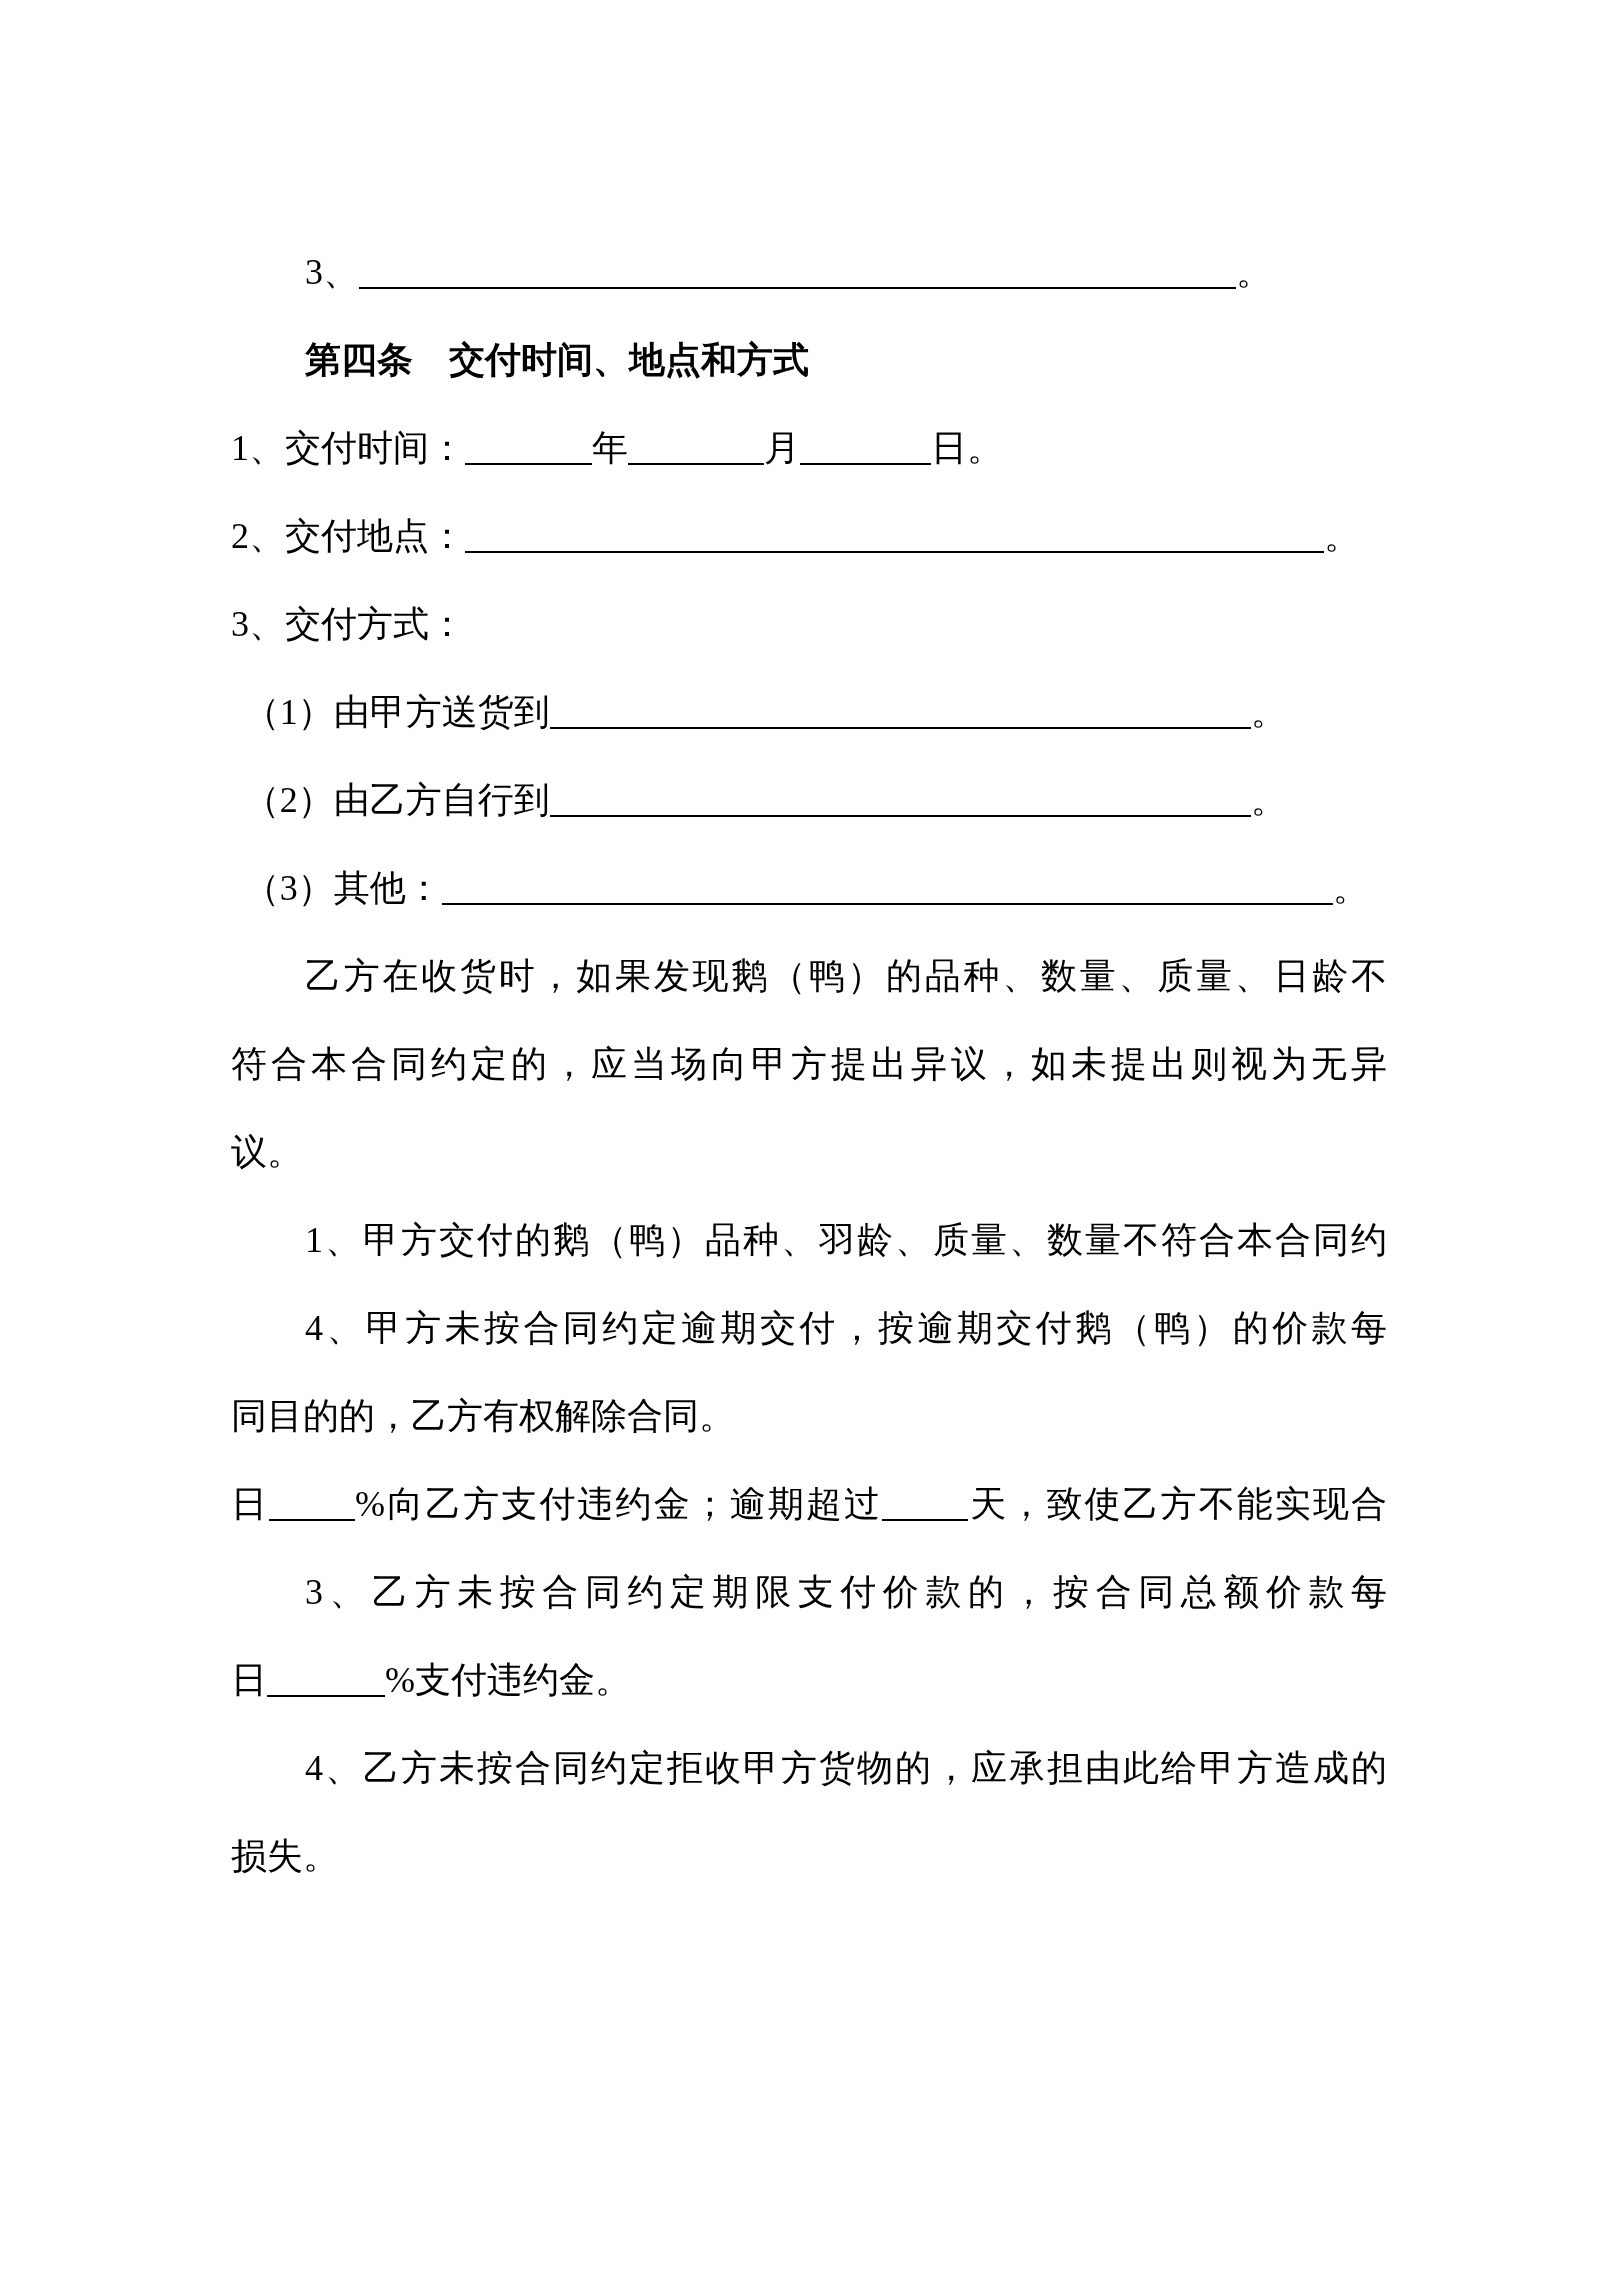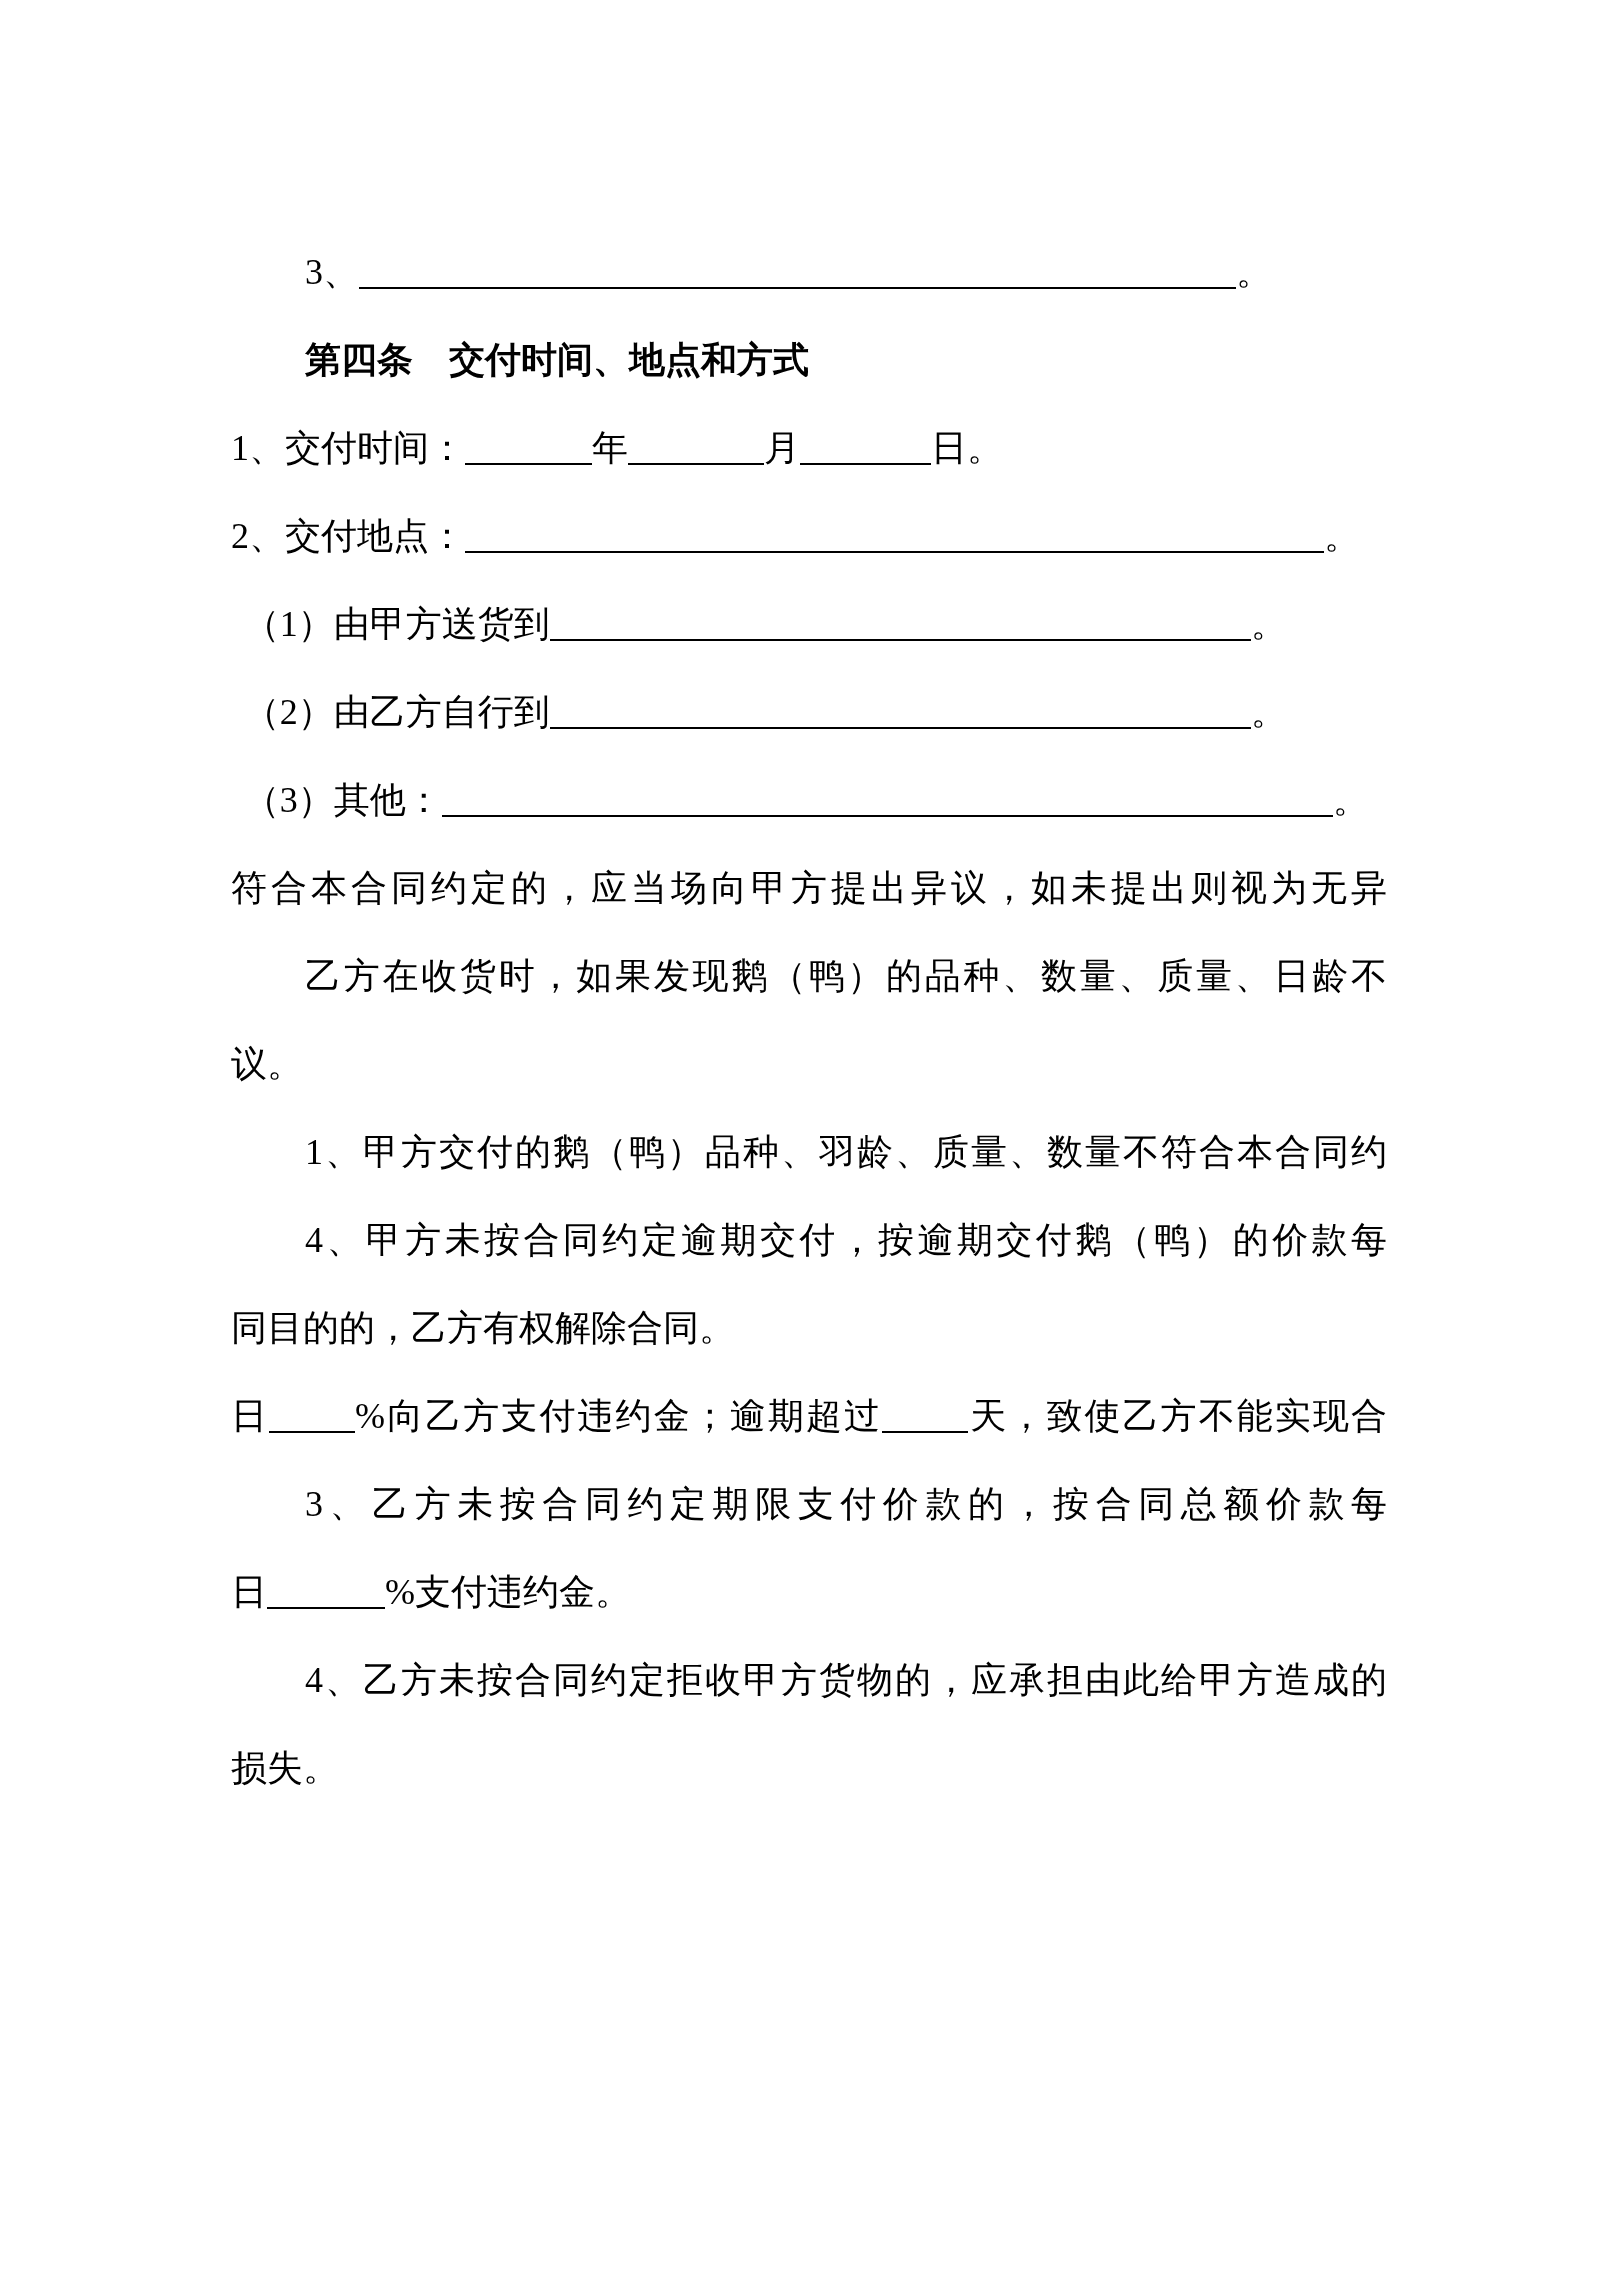--- a/index.html
+++ b/index.html
@@ -53,25 +53,26 @@
 </style>
 </head>
 <body>
 
 <div class="page">
   <div class="content">
       <div class="line indent"><span class="text">3、</span><span class="blank" style="width: 877px;"></span><span class="text">。</span></div>
       <div class="line heading"><span class="text">第四条　交付时间、地点和方式</span></div>
       <div class="line body"><span class="text">1、交付时间：</span><span class="blank" style="width: 127px;"></span><span class="text">年</span><span class="blank" style="width: 136px;"></span><span class="text">月</span><span class="blank" style="width: 131px;"></span><span class="text">日。</span></div>
       <div class="line body"><span class="text">2、交付地点：</span><span class="blank" style="width: 859px;"></span><span class="text">。</span></div>
+      <div class="line body"><span class="text">3、交付方式：</span></div>
       <div class="line paren"><span class="text">（1）由甲方送货到</span><span class="blank" style="width: 701px;"></span><span class="text">。</span></div>
       <div class="line paren"><span class="text">（2）由乙方自行到</span><span class="blank" style="width: 701px;"></span><span class="text">。</span></div>
       <div class="line paren"><span class="text">（3）其他：</span><span class="blank" style="width: 891px;"></span><span class="text">。</span></div>
+      <div class="line indent justify"><span class="text">乙方在收货时，如果发现鹅（鸭）的品种、数量、质量、日龄不</span></div>
       <div class="line body justify"><span class="text">符合本合同约定的，应当场向甲方提出异议，如未提出则视为无异</span></div>
-      <div class="line indent justify"><span class="text">乙方在收货时，如果发现鹅（鸭）的品种、数量、质量、日龄不</span></div>
       <div class="line body"><span class="text">议。</span></div>
       <div class="line indent justify"><span class="text">1、甲方交付的鹅（鸭）品种、羽龄、质量、数量不符合本合同约</span></div>
       <div class="line indent justify"><span class="text">4、甲方未按合同约定逾期交付，按逾期交付鹅（鸭）的价款每</span></div>
       <div class="line body"><span class="text">同目的的，乙方有权解除合同。</span></div>
       <div class="line body justify"><span class="text">日</span><span class="blank" style="width: 86px;"></span><span class="text">%向乙方支付违约金；逾期超过</span><span class="blank" style="width: 86px;"></span><span class="text">天，致使乙方不能实现合</span></div>
       <div class="line indent justify"><span class="text">3、乙方未按合同约定期限支付价款的，按合同总额价款每</span></div>
       <div class="line body"><span class="text">日</span><span class="blank" style="width: 118px;"></span><span class="text">%支付违约金。</span></div>
       <div class="line indent justify"><span class="text">4、乙方未按合同约定拒收甲方货物的，应承担由此给甲方造成的</span></div>
       <div class="line body"><span class="text">损失。</span></div>
     </div>

